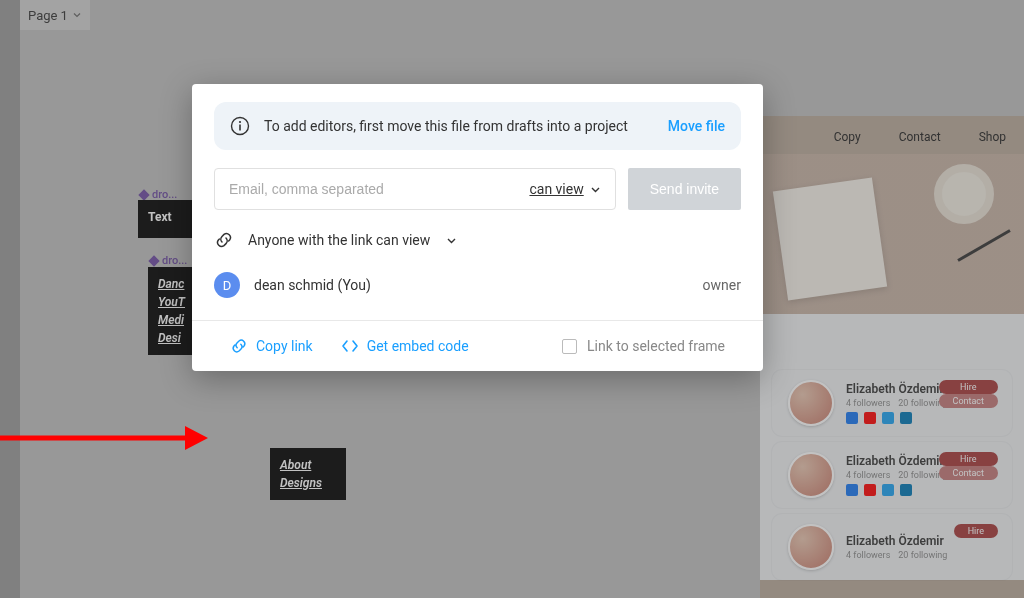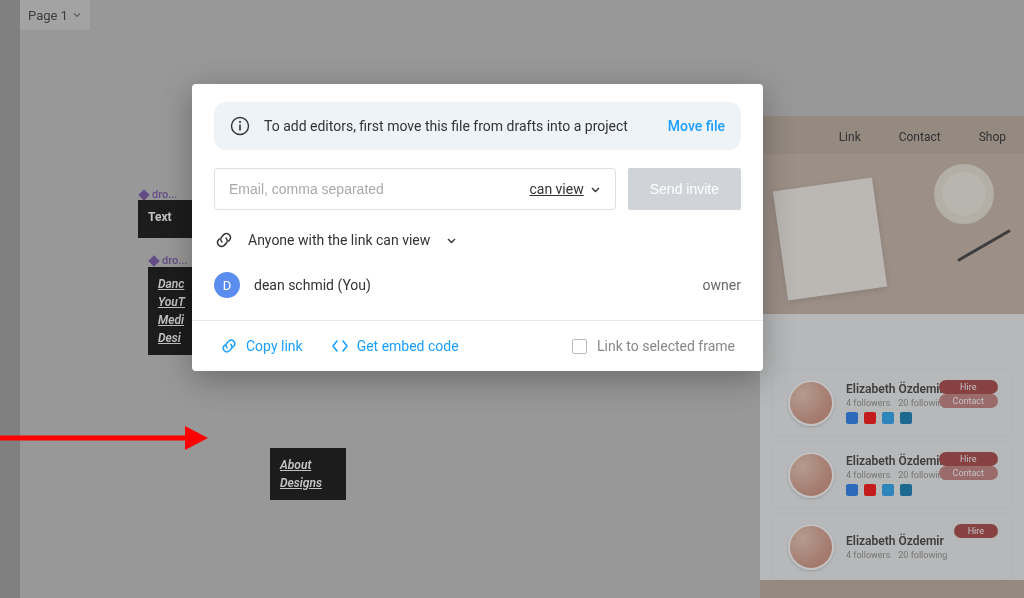--- a/index.html
+++ b/index.html
@@ -66,21 +66,21 @@
 .perm-select { display: flex; align-items: center; font-size: 14px; color: #333; cursor: pointer; gap: 6px; text-decoration: underline; }
 .send-btn { background: #d0d4d8; color: #fff; border: none; border-radius: 2px; padding: 0 22px; height: 42px; font-size: 14px; font-weight: 500; cursor: pointer; }
 
 .link-row { display: flex; align-items: center; font-size: 14px; color: #333; margin-bottom: 22px; gap: 14px; }
 .link-row .chev { margin-left: 2px; }
 
 .member-row { display: flex; align-items: center; font-size: 14px; color: #333; margin-bottom: 22px; }
 .member-avatar { width: 26px; height: 26px; border-radius: 50%; background: #5b8def; color: #fff; display: flex; align-items: center; justify-content: center; font-size: 13px; margin-right: 14px; }
 .member-role { margin-left: auto; color: #666; }
 
-.modal-footer { border-top: 1px solid #e8e8e8; padding: 16px 28px; display: flex; align-items: center; }
+.modal-footer { border-top: 1px solid #e8e8e8; padding: 16px 38px; display: flex; align-items: center; }
 .footer-action { display: flex; align-items: center; gap: 8px; color: #1a9fff; font-size: 14px; cursor: pointer; margin-right: 28px; }
 .footer-check { margin-left: auto; display: flex; align-items: center; gap: 10px; color: #888; font-size: 14px; }
 .checkbox { width: 15px; height: 15px; border: 1.5px solid #bbb; border-radius: 2px; }
 
 
 .red-arrow { position: absolute; left: 0; top: 418px; z-index: 200; pointer-events: none; }
 </style>
 </head>
 <body>
 
@@ -107,21 +107,21 @@
   </div>
 
   <div class="black-box" style="left:270px; top:448px; width:76px;">
     <div class="item">About</div>
     <div class="item">Designs</div>
   </div>
 </div>
 
 <div class="website-preview">
   <div class="site-nav">
-    <span>Link</span>
+    <span>Copy</span>
     <span>Contact</span>
     <span>Shop</span>
   </div>
   <div class="site-hero">
     <div class="hero-paper"></div>
     <div class="hero-cup"></div>
     <div class="hero-pen"></div>
   </div>
   <div class="cards-area">
     <div class="profile-card">

